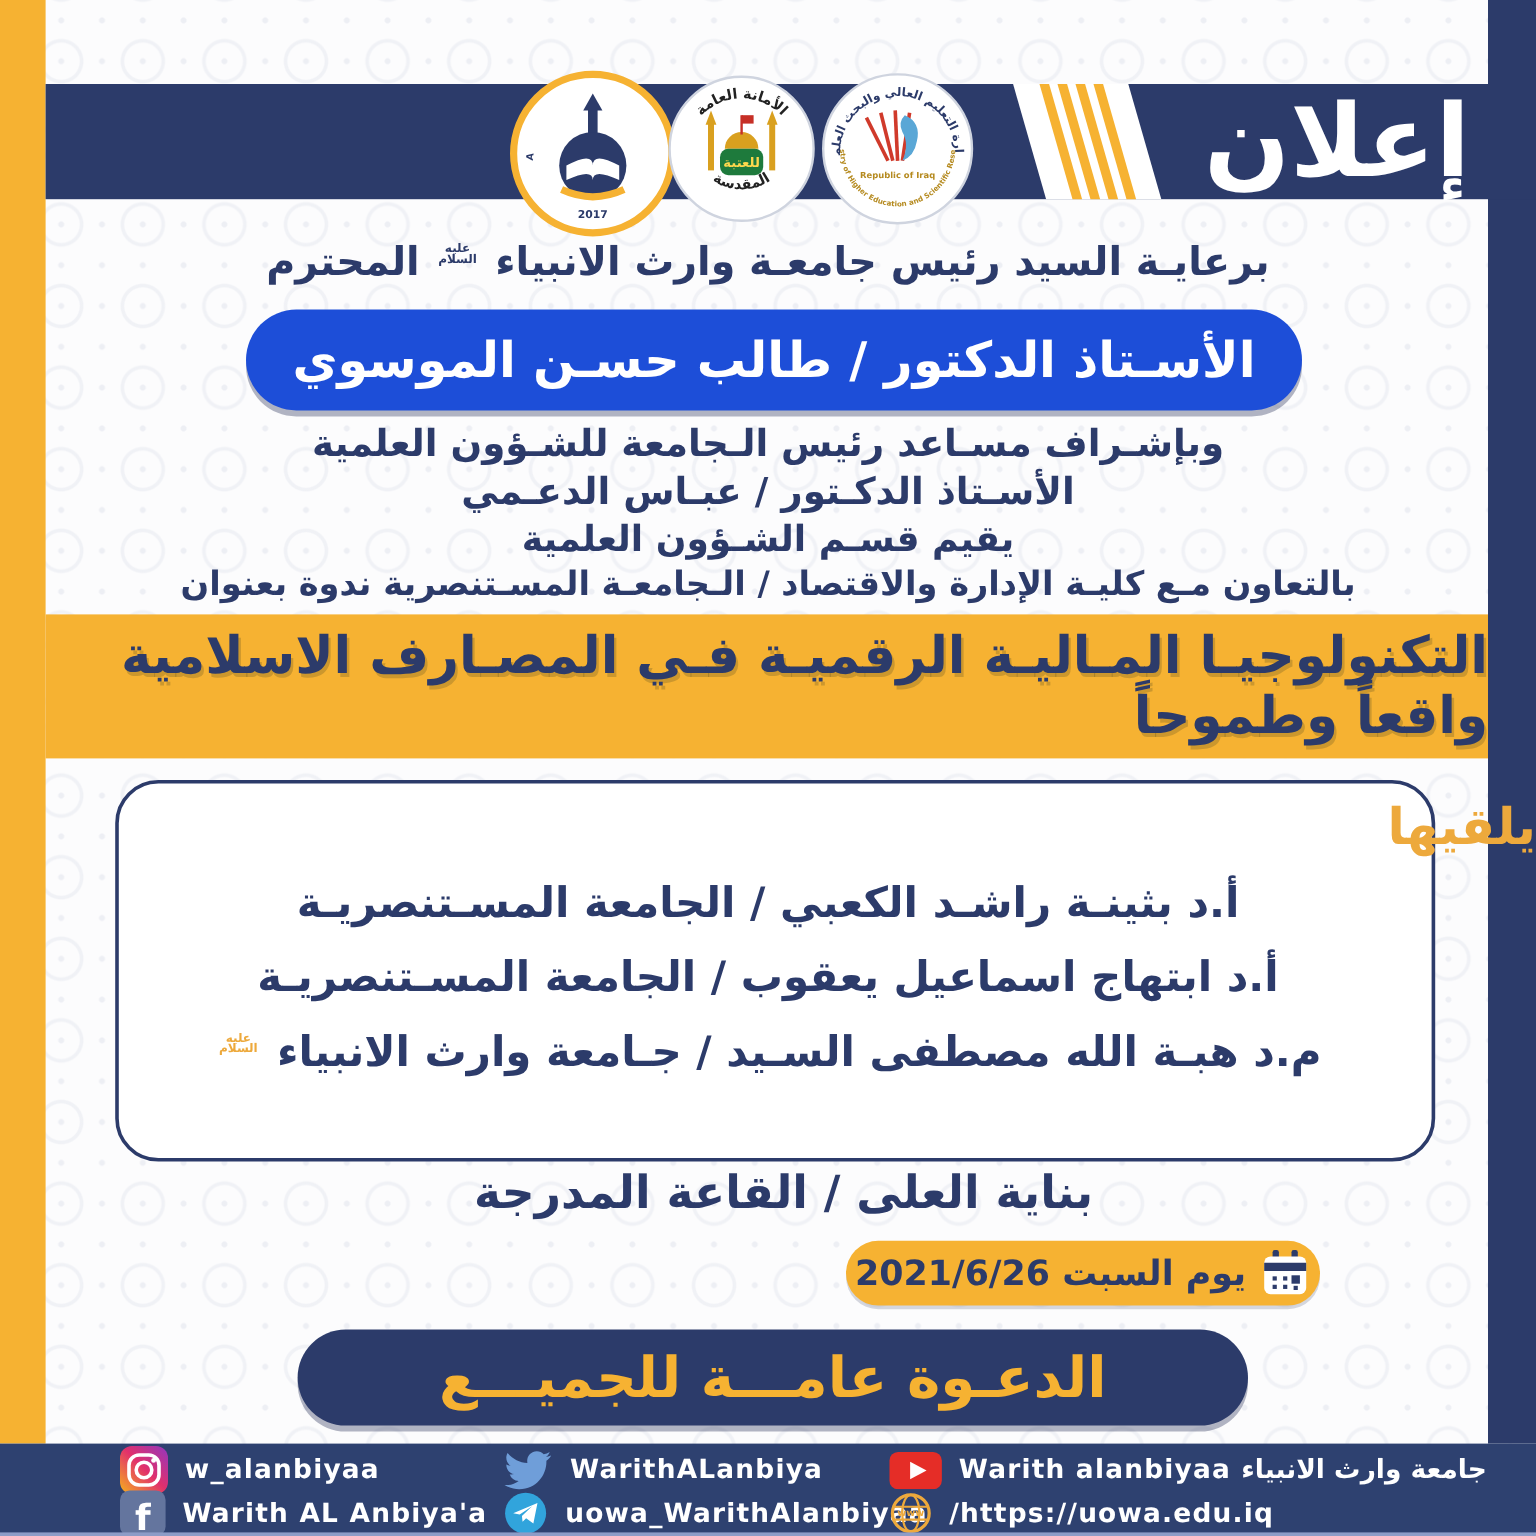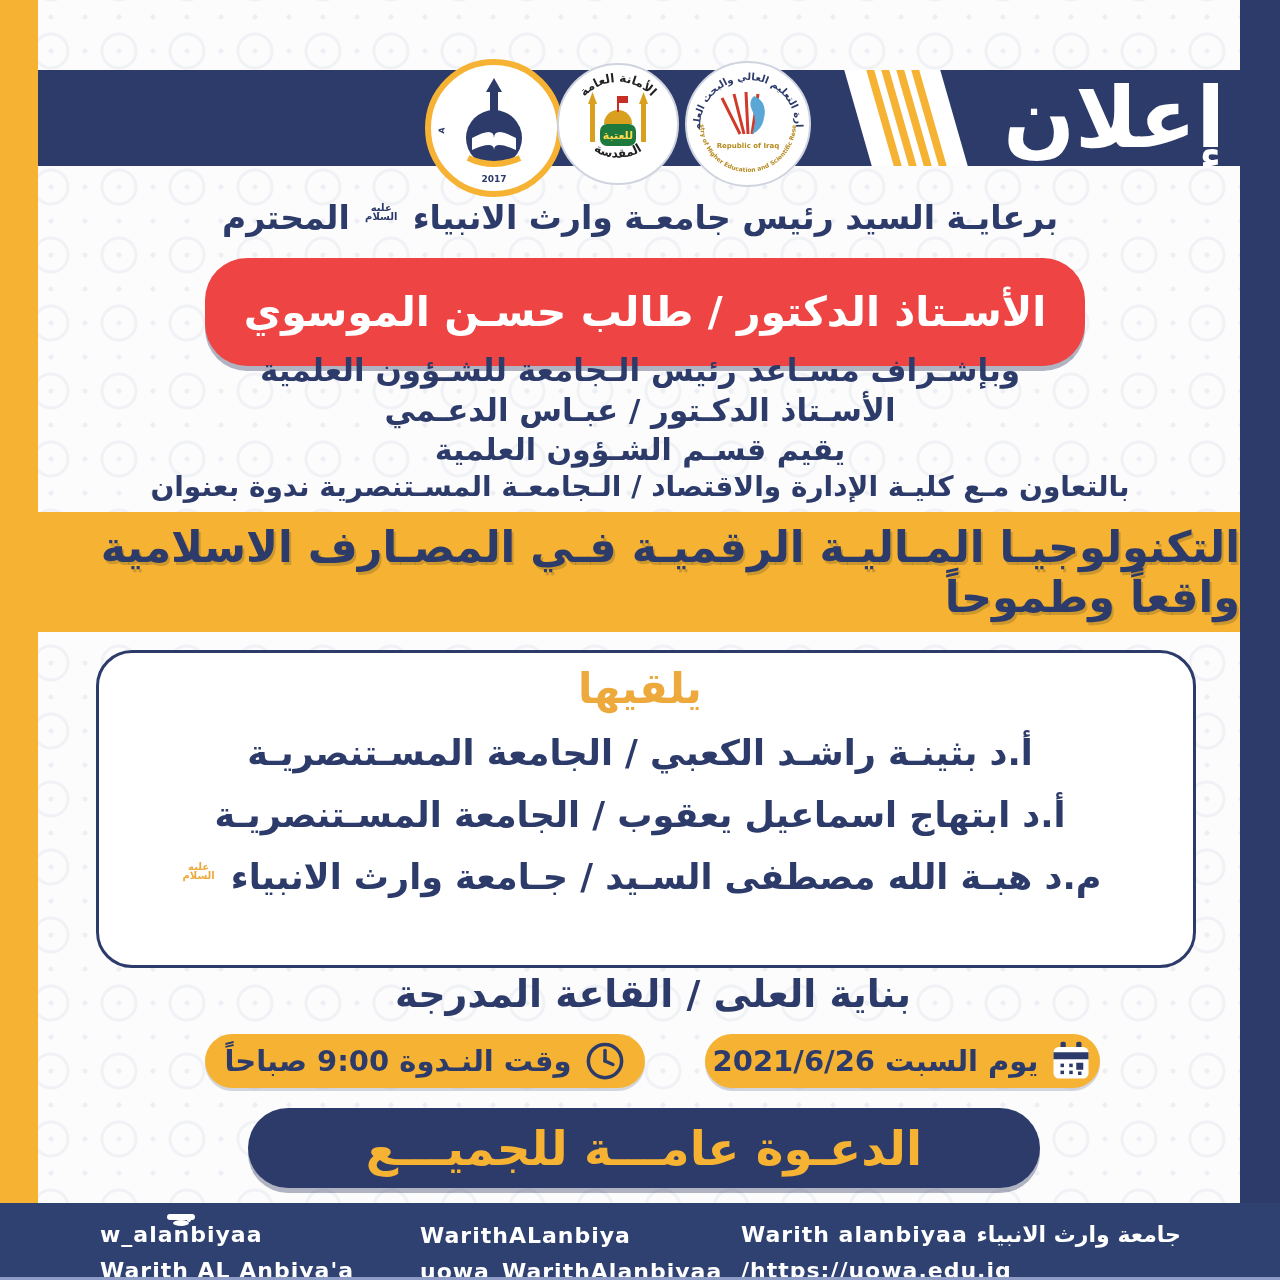--- a/index.html
+++ b/index.html
@@ -32,37 +32,37 @@
   .logo{border-radius:50%;}
   .logo-univ{left:424px;top:58px;}
   .logo-shrine{left:556px;top:62px;}
   .logo-ministry{left:684px;top:60px;}
   
   .patronage{left:0;top:198px;width:1280px;text-align:center;color:#2c3b6a;
     font-size:33px;font-weight:bold;}
   .honorific{display:inline-block;width:40px;font-size:10px;line-height:9px;
     font-weight:bold;vertical-align:middle;transform:translateY(-8px);white-space:normal;}
   .honorific.gold{color:#eda93c;}
-  .president-pill{left:205px;top:258px;width:880px;height:108px;background:#ef4444;
+  .president-pill{left:205px;top:258px;width:880px;height:84px;background:#1d4ed8;
     border-radius:42px;display:flex;align-items:center;justify-content:center;
     color:#fff;font-size:41px;font-weight:bold;box-shadow:0 5px 0 rgba(33,44,82,.35);}
   .line{left:0;width:1280px;text-align:center;color:#2c3b6a;font-weight:bold;}
   .line1{top:352px;font-size:31px;}
   .line2{top:392px;font-size:31px;}
   .line3{top:432px;font-size:30px;}
   .line4{top:470px;font-size:28px;}
   
   .title-band{left:38px;top:512px;width:1202px;height:120px;background:#f6b232;
     display:flex;align-items:center;justify-content:center;}
   .title-band .t{color:#2c3b6a;font-size:43px;font-weight:bold;
     text-shadow:2px 3px 0 rgba(80,70,30,.25);}
   
   .names-box{left:96px;top:650px;width:1094px;height:312px;background:#fff;
     border:3px solid #2c3b6a;border-radius:36px;}
-  .lect-head{left:0;top:664px;width:1280px;text-align:center;color:#eda93c;
+  .lect-head{left:0;top:664px;width:1280px;text-align:right;color:#eda93c;
     font-size:42px;font-weight:bold;}
   .name{left:130px;width:1020px;text-align:center;color:#2c3b6a;font-size:35px;font-weight:bold;}
   .name-1{top:733px;}
   .name-2{top:795px;}
   .name-3{top:857px;}
   
   .venue{left:13px;top:972px;width:1280px;text-align:center;color:#2c3b6a;
     font-size:38px;font-weight:bold;}
   
   .info-pill{top:1034px;height:54px;background:#f6b232;border-radius:27px;
@@ -72,21 +72,21 @@
   .pill-time{left:205px;width:440px;}
   .info-pill svg{flex:0 0 auto;}
   
   .invite-pill{left:248px;top:1108px;width:792px;height:80px;background:#2c3b6a;
     border-radius:40px;display:flex;align-items:center;justify-content:center;
     color:#f6b232;font-size:47px;font-weight:bold;box-shadow:0 5px 0 rgba(33,44,82,.35);}
   
   .footer{left:0;top:1203px;width:1280px;height:77px;background:#2e4170;direction:ltr;}
   .footer::after{content:"";position:absolute;left:0;bottom:0;width:100%;height:3px;background:#8d9cc7;}
   .social{position:absolute;display:flex;align-items:center;gap:14px;height:34px;
-    color:#fff;font-weight:bold;font-size:22px;white-space:nowrap;flex-direction:column;}
+    color:#fff;font-weight:bold;font-size:22px;white-space:nowrap;}
   .soc-r1{top:5px;}
   .soc-r2{top:41px;}
   .c1{left:100px;}
   .c2{left:420px;gap:15px;}
   .c3{left:741px;}
   .social .txt{letter-spacing:1px;}
   
   .ig-icon{width:40px;height:40px;border-radius:10px;position:relative;
     background:linear-gradient(45deg,#f5a623 5%,#e1306c 52%,#9b36b7 95%);}
   .ig-cam{position:absolute;inset:6px;border:3px solid #fff;border-radius:10px;}
@@ -208,28 +208,20 @@
           <rect x="22" y="27" width="4" height="4"></rect>
         <rect x="12" y="35" width="4" height="4"></rect>
           <rect x="22" y="35" width="4" height="4"></rect>
         <rect x="30" y="26" width="8" height="8"></rect>
           <rect x="32" y="36" width="4" height="4"></rect>
       </g>
     </svg>
     <span>يوم السبت 2021/6/26</span>
   </div>
 
-  <div class="abs info-pill pill-time">
-    <svg width="42" height="42" viewBox="0 0 48 48">
-      <circle cx="24" cy="24" r="19" fill="none" stroke="#2c3b6a" stroke-width="4"></circle>
-      <line x1="24" y1="24" x2="24" y2="12" stroke="#2c3b6a" stroke-width="4" stroke-linecap="round"></line>
-      <line x1="24" y1="24" x2="33" y2="28" stroke="#2c3b6a" stroke-width="4" stroke-linecap="round"></line>
-    </svg>
-    <span>وقت النـدوة 9:00 صباحاً</span>
-  </div>
 
   <div class="abs invite-pill">الدعـوة عامـــة للجميـــع</div>
 
   <div class="abs footer">
     <div class="social soc-r1 c1">
       <span class="ig-icon">
           <span class="ig-cam"></span>
           <span class="ig-lens"></span>
           <span class="ig-dot"></span>
         </span>

